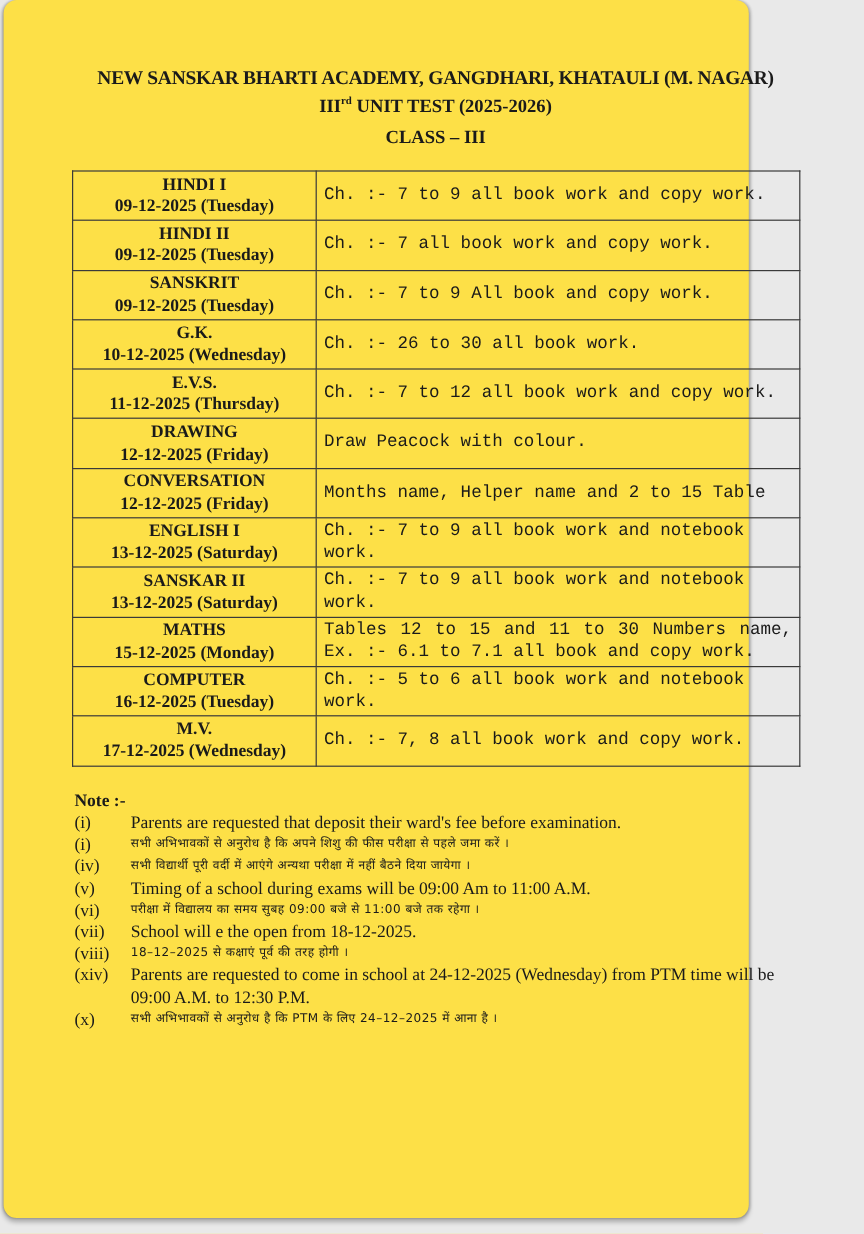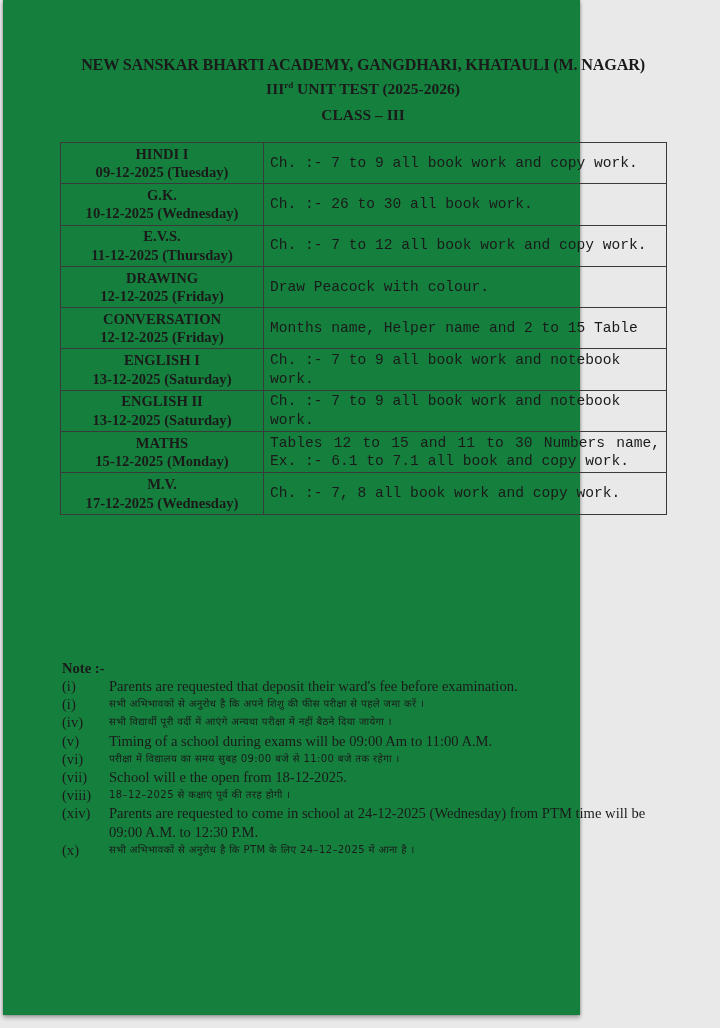--- a/index.html
+++ b/index.html
@@ -12,24 +12,25 @@
     height: 1028px;
     position: relative;
     overflow: hidden;
     font-family: "Liberation Serif", "DejaVu Serif", serif;
     color: #1a1a1a;
   }
   .page {
     position: absolute;
     left: 3px;
     top: 0;
-    width: 577px;
+    width: 621px;
     height: 1015px;
-    background: #15803d;
+    background: #fde047;
     box-shadow: 0 3px 4px rgba(0,0,0,0.28), 1px 0 2px rgba(0,0,0,0.15), -1px 0 2px rgba(0,0,0,0.15);
+    border-radius: 11px;
   }
   .header {
     position: absolute;
     left: 0;
     top: 53px;
     width: 720px;
     text-align: center;
     font-weight: bold;
   }
   .school-name {
@@ -134,20 +135,34 @@
     <tbody>
       <tr>
         <td class="subj">
             <span class="sname">HINDI I</span>
             <span class="sdate">09-12-2025 (Tuesday)</span>
           </td>
         <td class="desc">Ch. :- 7 to 9 all book work and copy work.</td>
       </tr>
       <tr>
         <td class="subj">
+            <span class="sname">HINDI II</span>
+            <span class="sdate">09-12-2025 (Tuesday)</span>
+          </td>
+        <td class="desc">Ch. :- 7 all book work and copy work.</td>
+      </tr>
+      <tr>
+        <td class="subj">
+            <span class="sname">SANSKRIT</span>
+            <span class="sdate">09-12-2025 (Tuesday)</span>
+          </td>
+        <td class="desc">Ch. :- 7 to 9 All book and copy work.</td>
+      </tr>
+      <tr>
+        <td class="subj">
             <span class="sname">G.K.</span>
             <span class="sdate">10-12-2025 (Wednesday)</span>
           </td>
         <td class="desc">Ch. :- 26 to 30 all book work.</td>
       </tr>
       <tr>
         <td class="subj">
             <span class="sname">E.V.S.</span>
             <span class="sdate">11-12-2025 (Thursday)</span>
           </td>
@@ -169,34 +184,41 @@
       </tr>
       <tr>
         <td class="subj">
             <span class="sname">ENGLISH I</span>
             <span class="sdate">13-12-2025 (Saturday)</span>
           </td>
         <td class="desc">Ch. :- 7 to 9 all book work and notebook work.</td>
       </tr>
       <tr>
         <td class="subj">
-            <span class="sname">ENGLISH II</span>
+            <span class="sname">SANSKAR II</span>
             <span class="sdate">13-12-2025 (Saturday)</span>
           </td>
         <td class="desc">Ch. :- 7 to 9 all book work and notebook work.</td>
       </tr>
       <tr>
         <td class="subj">
             <span class="sname">MATHS</span>
             <span class="sdate">15-12-2025 (Monday)</span>
           </td>
         <td class="desc text-justify">Tables 12 to 15 and 11 to 30 Numbers name, Ex. :- 6.1 to 7.1 all book and copy work.</td>
       </tr>
       <tr>
         <td class="subj">
+            <span class="sname">COMPUTER</span>
+            <span class="sdate">16-12-2025 (Tuesday)</span>
+          </td>
+        <td class="desc">Ch. :- 5 to 6 all book work and notebook work.</td>
+      </tr>
+      <tr>
+        <td class="subj">
             <span class="sname">M.V.</span>
             <span class="sdate">17-12-2025 (Wednesday)</span>
           </td>
         <td class="desc">Ch. :- 7, 8 all book work and copy work.</td>
       </tr>
     </tbody>
   </table>
 
   <div class="notes">
     <div class="note-title"><span class="u">Note</span><span> :-</span></div>

